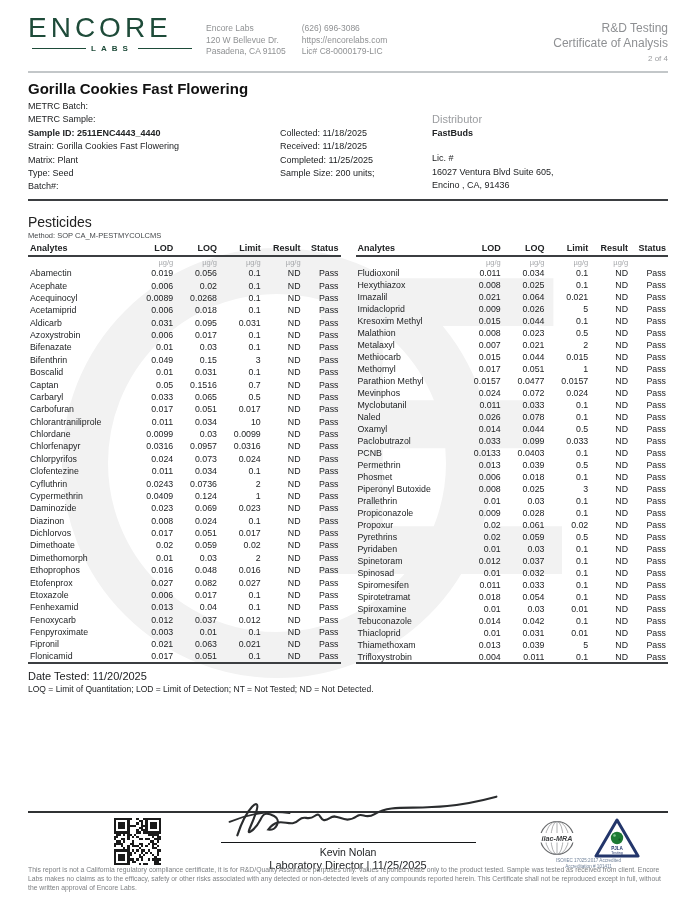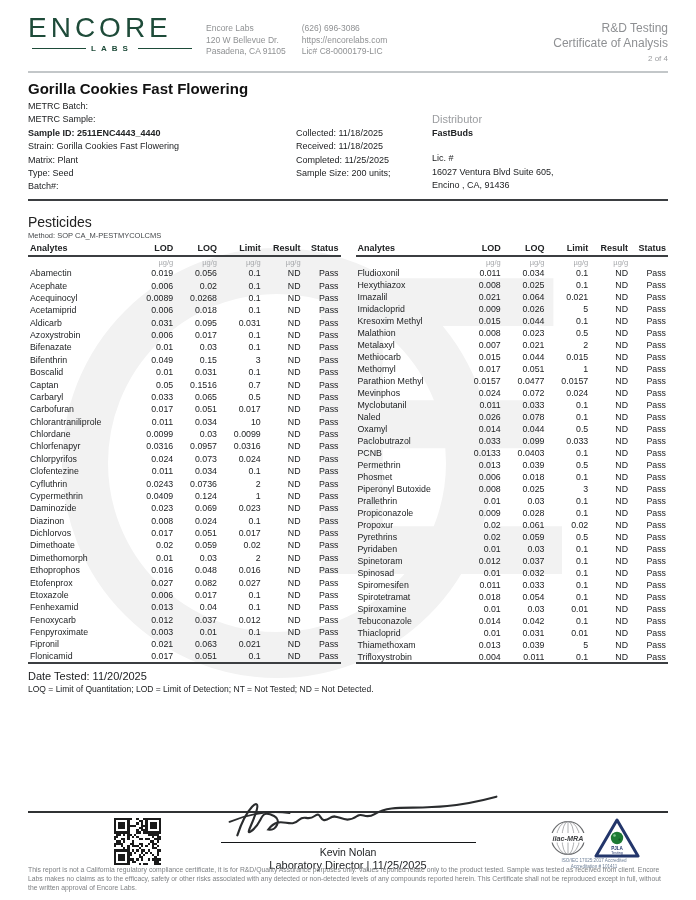--- a/index.html
+++ b/index.html
@@ -30,21 +30,21 @@
   .header-right { margin-left:auto; text-align:right; padding-top:7px; color:#8e9093; }
   .header-right .rt { font-size:12px; line-height:15px; }
   .header-right .pg { font-size:8px; margin-top:3px; color:#9a9c9f; }
   .header-rule { margin:8px 28px 0; border-top:2px solid #c3c7c9; }
 
   
   .title { margin:7px 28px 2px; font-size:15px; font-weight:700; color:#111; }
   .info { position:relative; margin:3px 28px 0; font-size:9px; line-height:13.4px; height:95px; }
   .info-line { white-space:nowrap; }
   .bold { font-weight:700; }
-  .info-middle { position:absolute; left:268px; top:26.8px; }
+  .info-middle { position:absolute; left:252px; top:26.8px; }
   .info-right { position:absolute; left:404px; top:13.4px; }
   .dist-label { color:#9b9da0; font-size:11px; }
   .gap { height:12px; }
   .dark-rule { margin:4px 28px 0; border-top:2px solid #3b3e41; }
 
   
   .section { margin:13px 28px 0; }
   .section-title { font-size:14px; font-weight:500; color:#222; }
   .method { font-size:7.5px; margin-top:1px; color:#45484b; }
   .tables { display:flex; gap:15px; margin:3px 28px 0; }
@@ -62,21 +62,21 @@
   
   .footer { position:absolute; left:28px; right:28px; top:811px; border-top:2px solid #303234; z-index:2; }
   .footer-row { position:relative; display:flex; padding-top:5px; }
   .qr { margin-left:86px; width:47px; height:47px; }
   .sig-block { position:absolute; left:50%; transform:translateX(-50%); width:300px; text-align:center; }
   .sig-svg { position:absolute; left:20px; top:-32px; width:290px; height:60px; pointer-events:none; }
   .sig-line { border-top:1.8px solid #141618; width:255px; margin:24px auto 0; }
   .sig-name { font-size:10.5px; margin-top:3px; color:#1c1e20; }
   .sig-title { font-size:11px; margin-top:1px; color:#1c1e20; }
   .acc-block { margin-left:auto; margin-right:28px; text-align:center; }
-  .acc-logos { display:flex; gap:6px; align-items:flex-end; justify-content:center; }
+  .acc-logos { display:flex; gap:17px; align-items:flex-end; justify-content:center; }
   .acc-line { font-size:4.6px; color:#6d7f97; line-height:6px; }
   .disclaimer { position:absolute; left:28px; right:28px; top:866px; font-size:6.8px;
                 line-height:8.8px; color:#7e8083; z-index:2; }
 </style>
 </head>
 <body>
 
 <div class="page">
 
   <div class="watermark">

